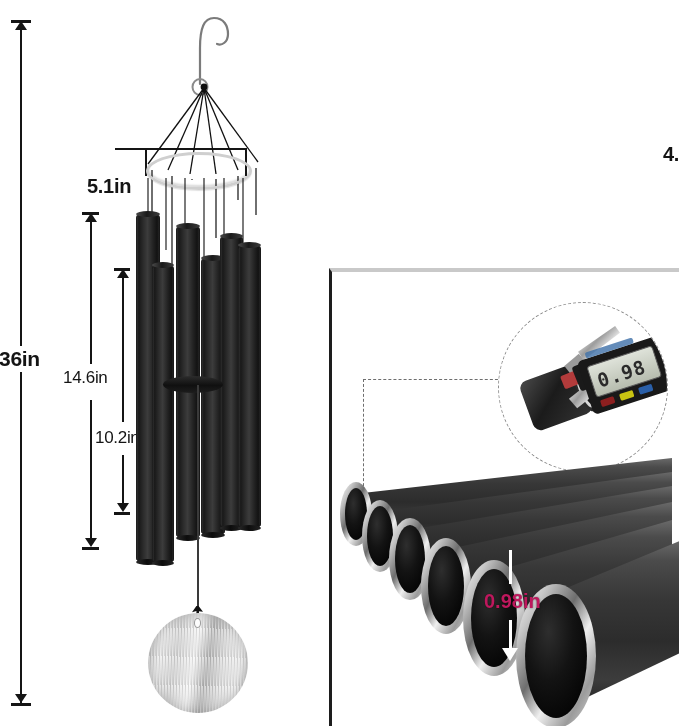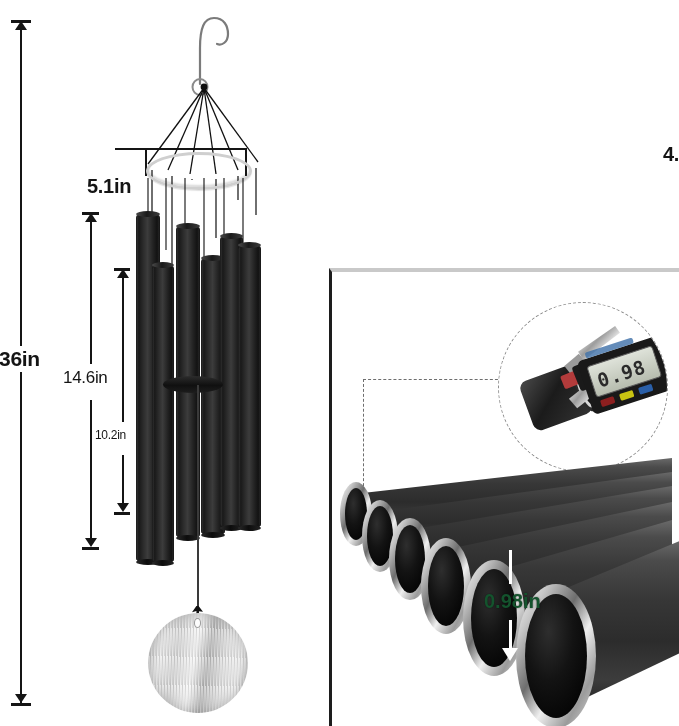--- a/index.html
+++ b/index.html
@@ -185,21 +185,21 @@
   .dash-dot {
     position: absolute;
     left: 27px; top: 225px;
     width: 7px; height: 7px;
     border-radius: 50%;
     background: #121212;
   }
 
   .meas-label-white {
     position: absolute;
-    color: #14532d;
+    color: #be185d;
     font-weight: bold;
     font-family: "Liberation Sans", sans-serif;
     text-shadow: 0 0 2px rgba(0,0,0,.55);
     white-space: nowrap;
   }
   .white-line { position: absolute; background: #ffffff; width: 3px; }
   .white-arrow-down {
     position: absolute;
     width: 0; height: 0;
     border-left: 8px solid transparent;
@@ -240,21 +240,21 @@
       <div class="dim-label" style="left:61px; top:368px; font-size:17px; font-weight:normal; background:#fff; padding:0 2px;">14.6in</div>
     </div>
 
     <div>
       <div class="tbar" style="left:114px; top:268px; width:16px;"></div>
       <div class="arrow-up" style="left:117px; top:269px;"></div>
       <div class="vline" style="left:122px; top:274px; height:148px;"></div>
       <div class="vline" style="left:122px; top:455px; height:50px;"></div>
       <div class="arrow-down" style="left:117px; top:503px;"></div>
       <div class="tbar" style="left:114px; top:512px; width:16px;"></div>
-      <div class="dim-label" style="left:93px; top:428px; font-size:12px; font-weight:normal; background:#fff; padding:0 2px;">10.2in</div>
+      <div class="dim-label" style="left:93px; top:428px; font-size:17px; font-weight:normal; background:#fff; padding:0 2px;">10.2in</div>
     </div>
 
     <svg class="hook-svg" width="70" height="92" viewBox="0 0 70 92">
       <path d="M30 76 C30 64 30 50 30 40 C30 20 34 10 44 10 C54 10 58 18 58 26 C58 34 52 38 47 36" fill="none" stroke="#7b7b7b" stroke-width="2.2" stroke-linecap="round"></path>
       <ellipse cx="30" cy="79" rx="7.5" ry="8" fill="none" stroke="#8a8a8a" stroke-width="2"></ellipse>
     </svg>
 
     <svg class="cords-svg" width="170" height="210" viewBox="0 0 170 210">
       <g stroke="#101010" stroke-width="1.3" fill="none">
         <line x1="84" y1="28" x2="28" y2="104"></line>

